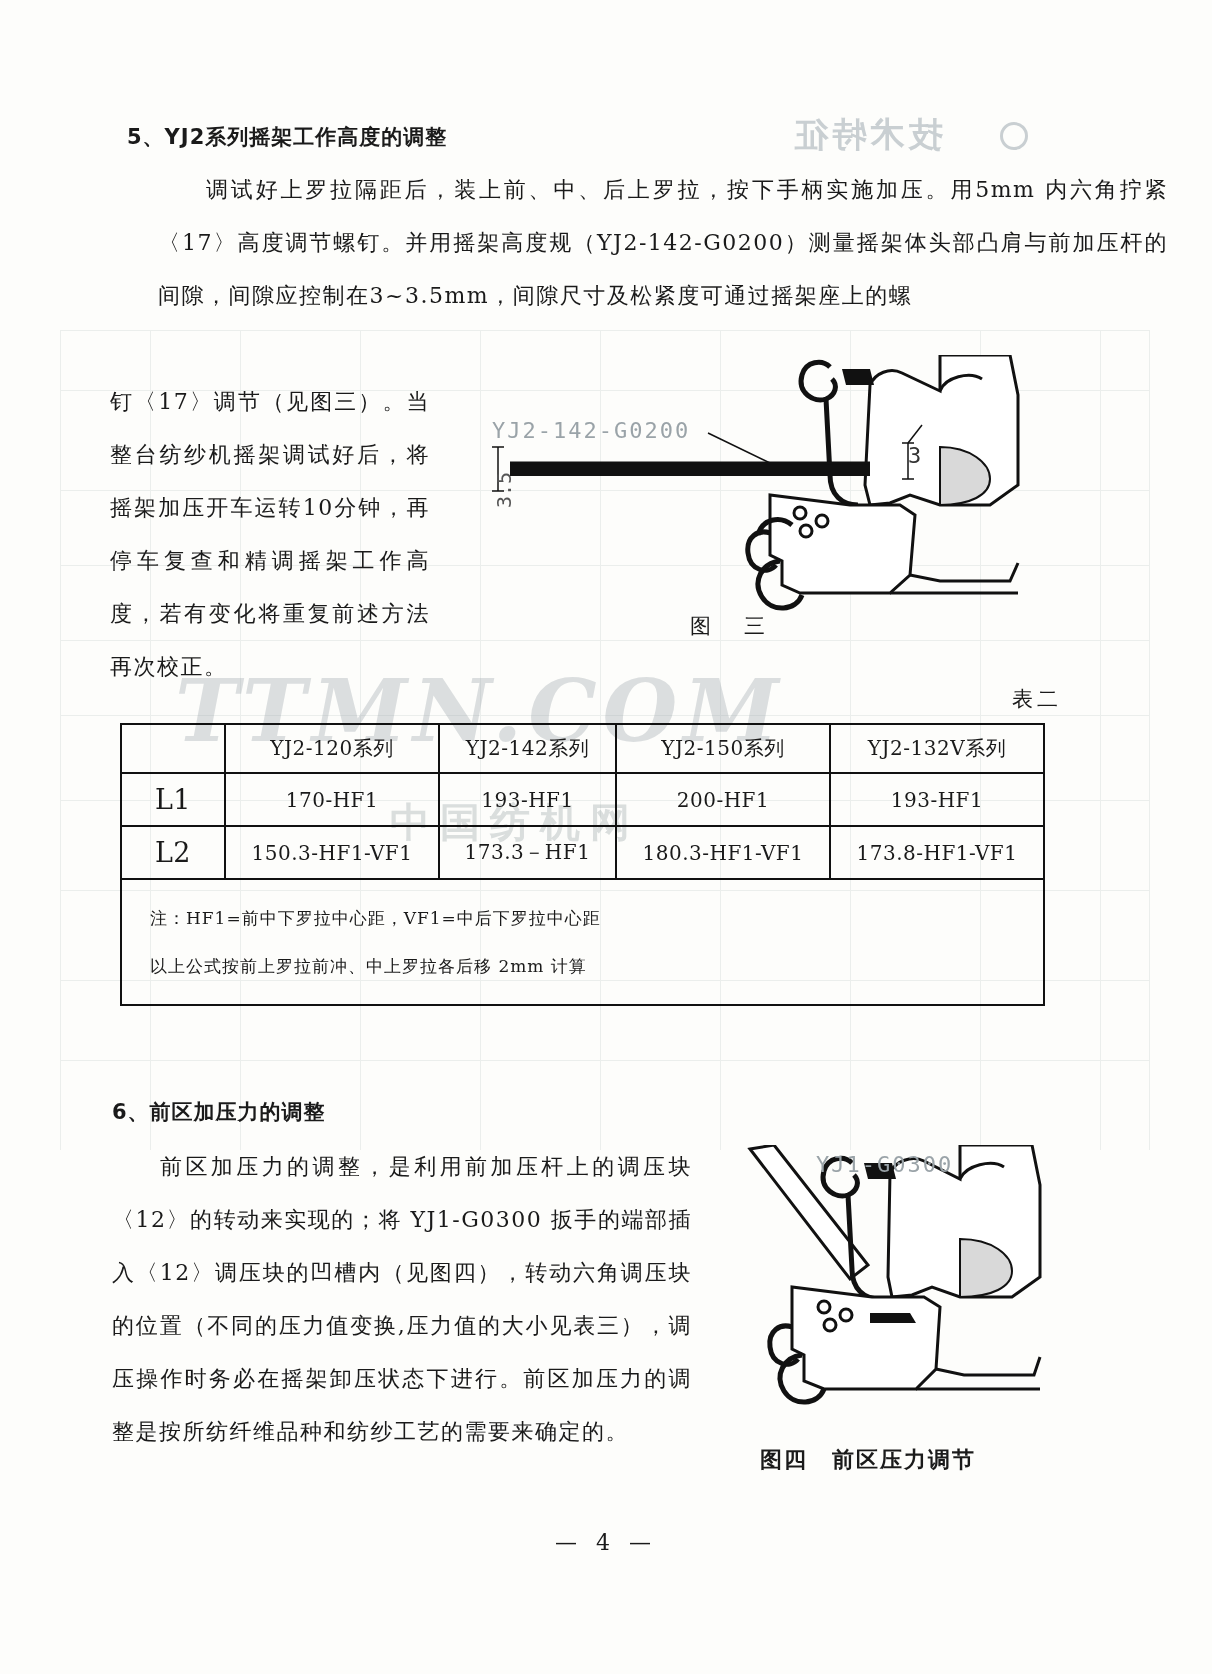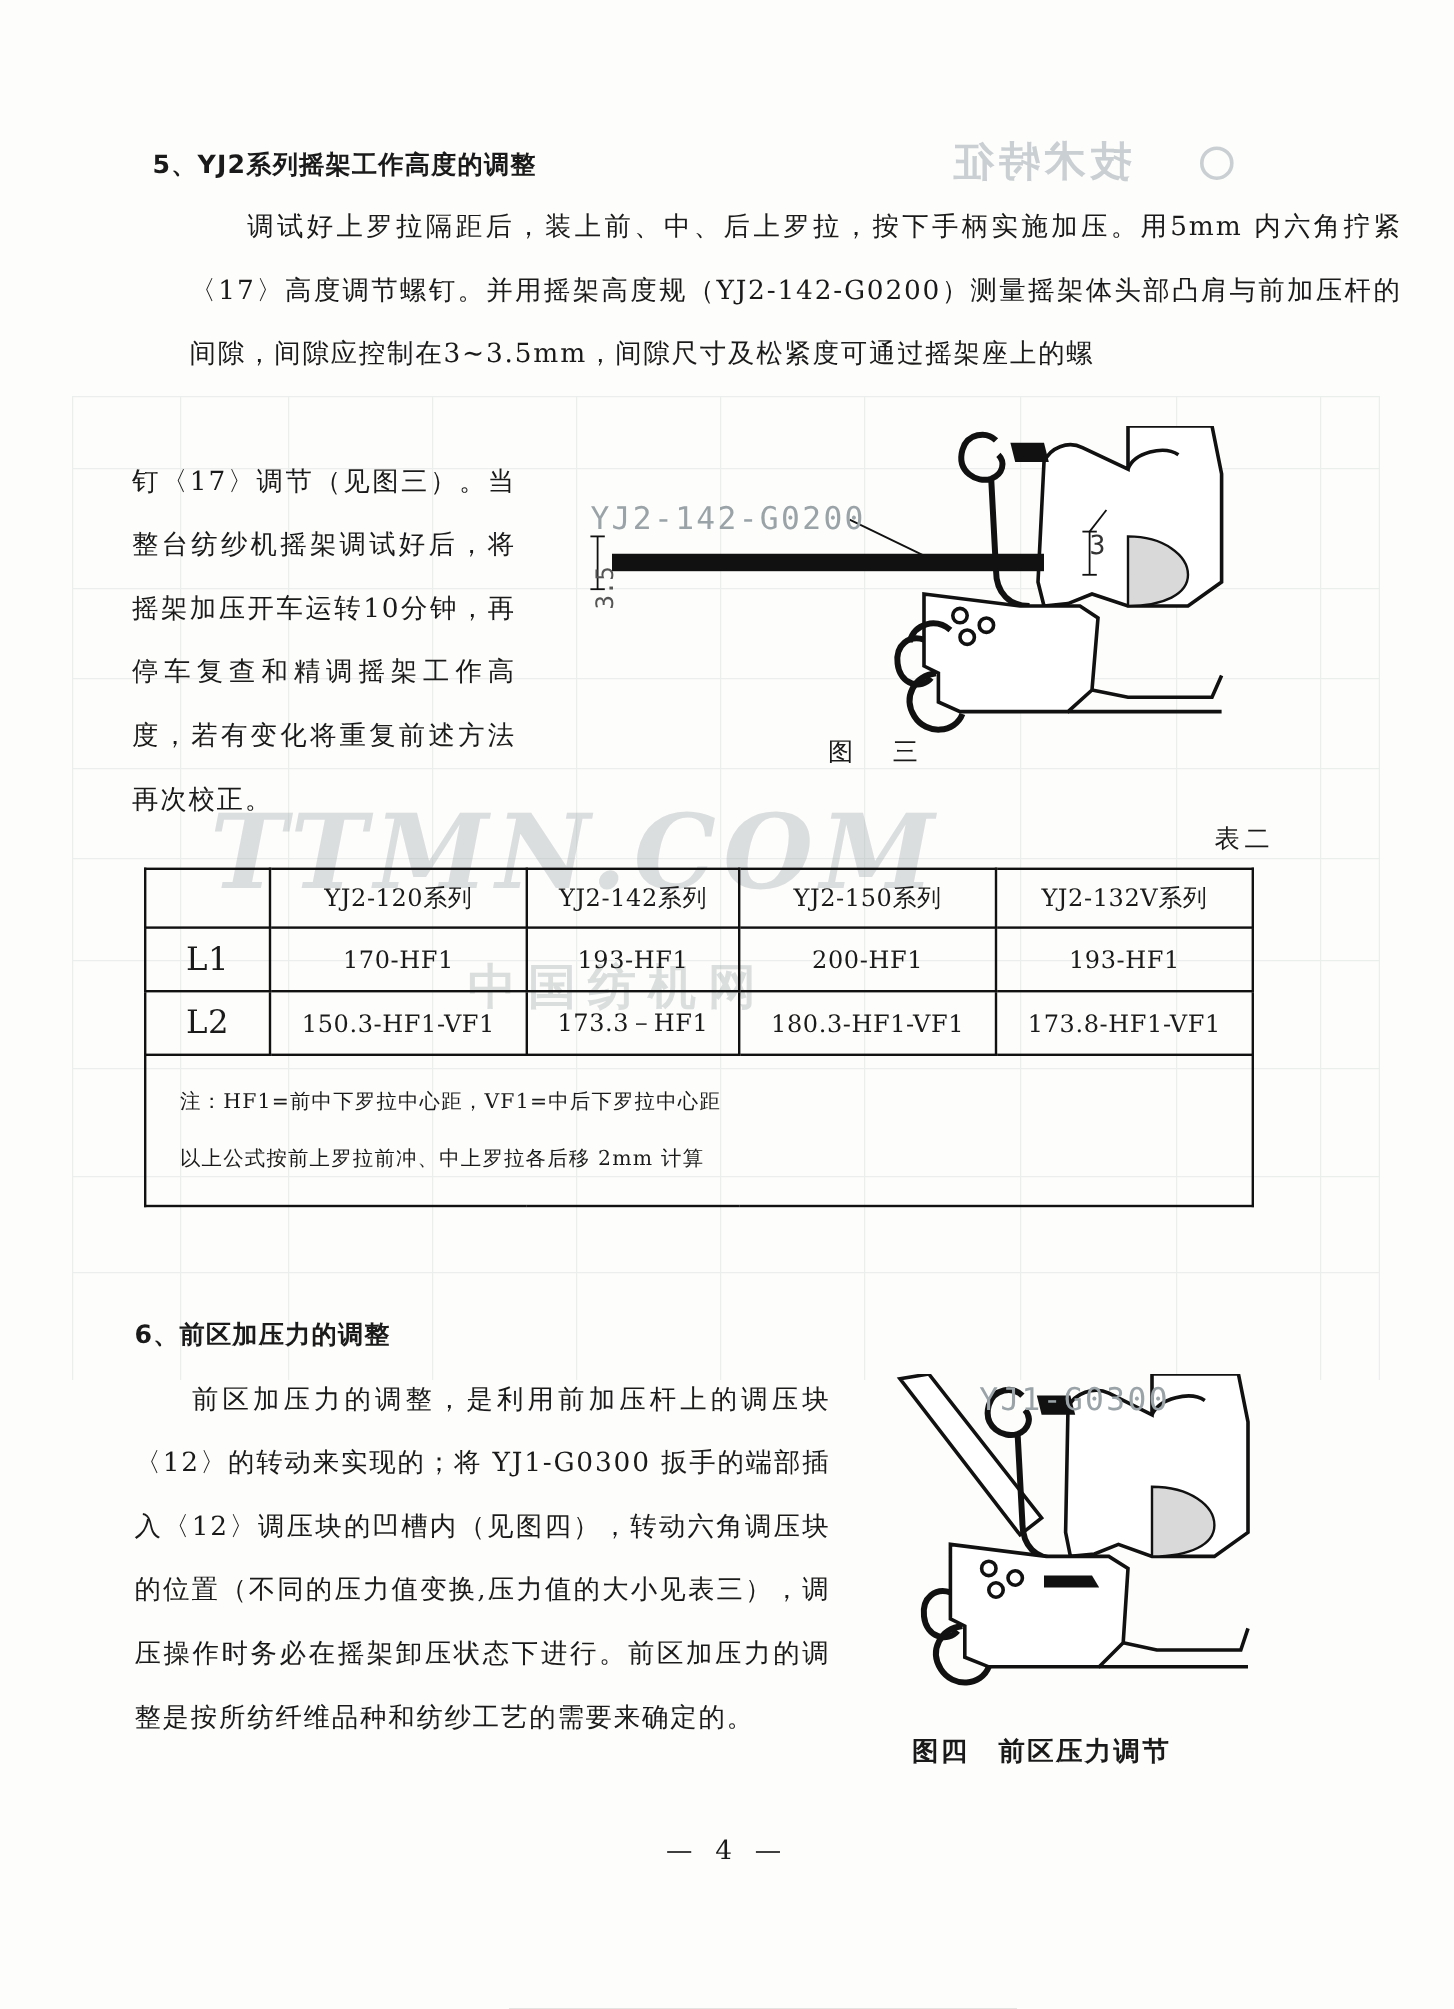--- a/index.html
+++ b/index.html
@@ -59,21 +59,21 @@
   .fig-caption {
     position: absolute;
     font-size: 21px;
     font-family: "DejaVu Sans", sans-serif;
     letter-spacing: 6px;
   }
   .fig-label {
     position: absolute;
     font-family: "DejaVu Sans Mono", monospace;
     color: #9aa3a8;
-    font-size: 26px;
+    font-size: 22px;
     letter-spacing: 2px;
   }
   .dim35 {
     position: absolute;
     font-family: "DejaVu Sans Mono", monospace;
     font-size: 20px;
     color: #555;
     transform: rotate(-90deg);
     transform-origin: left top;
   }

